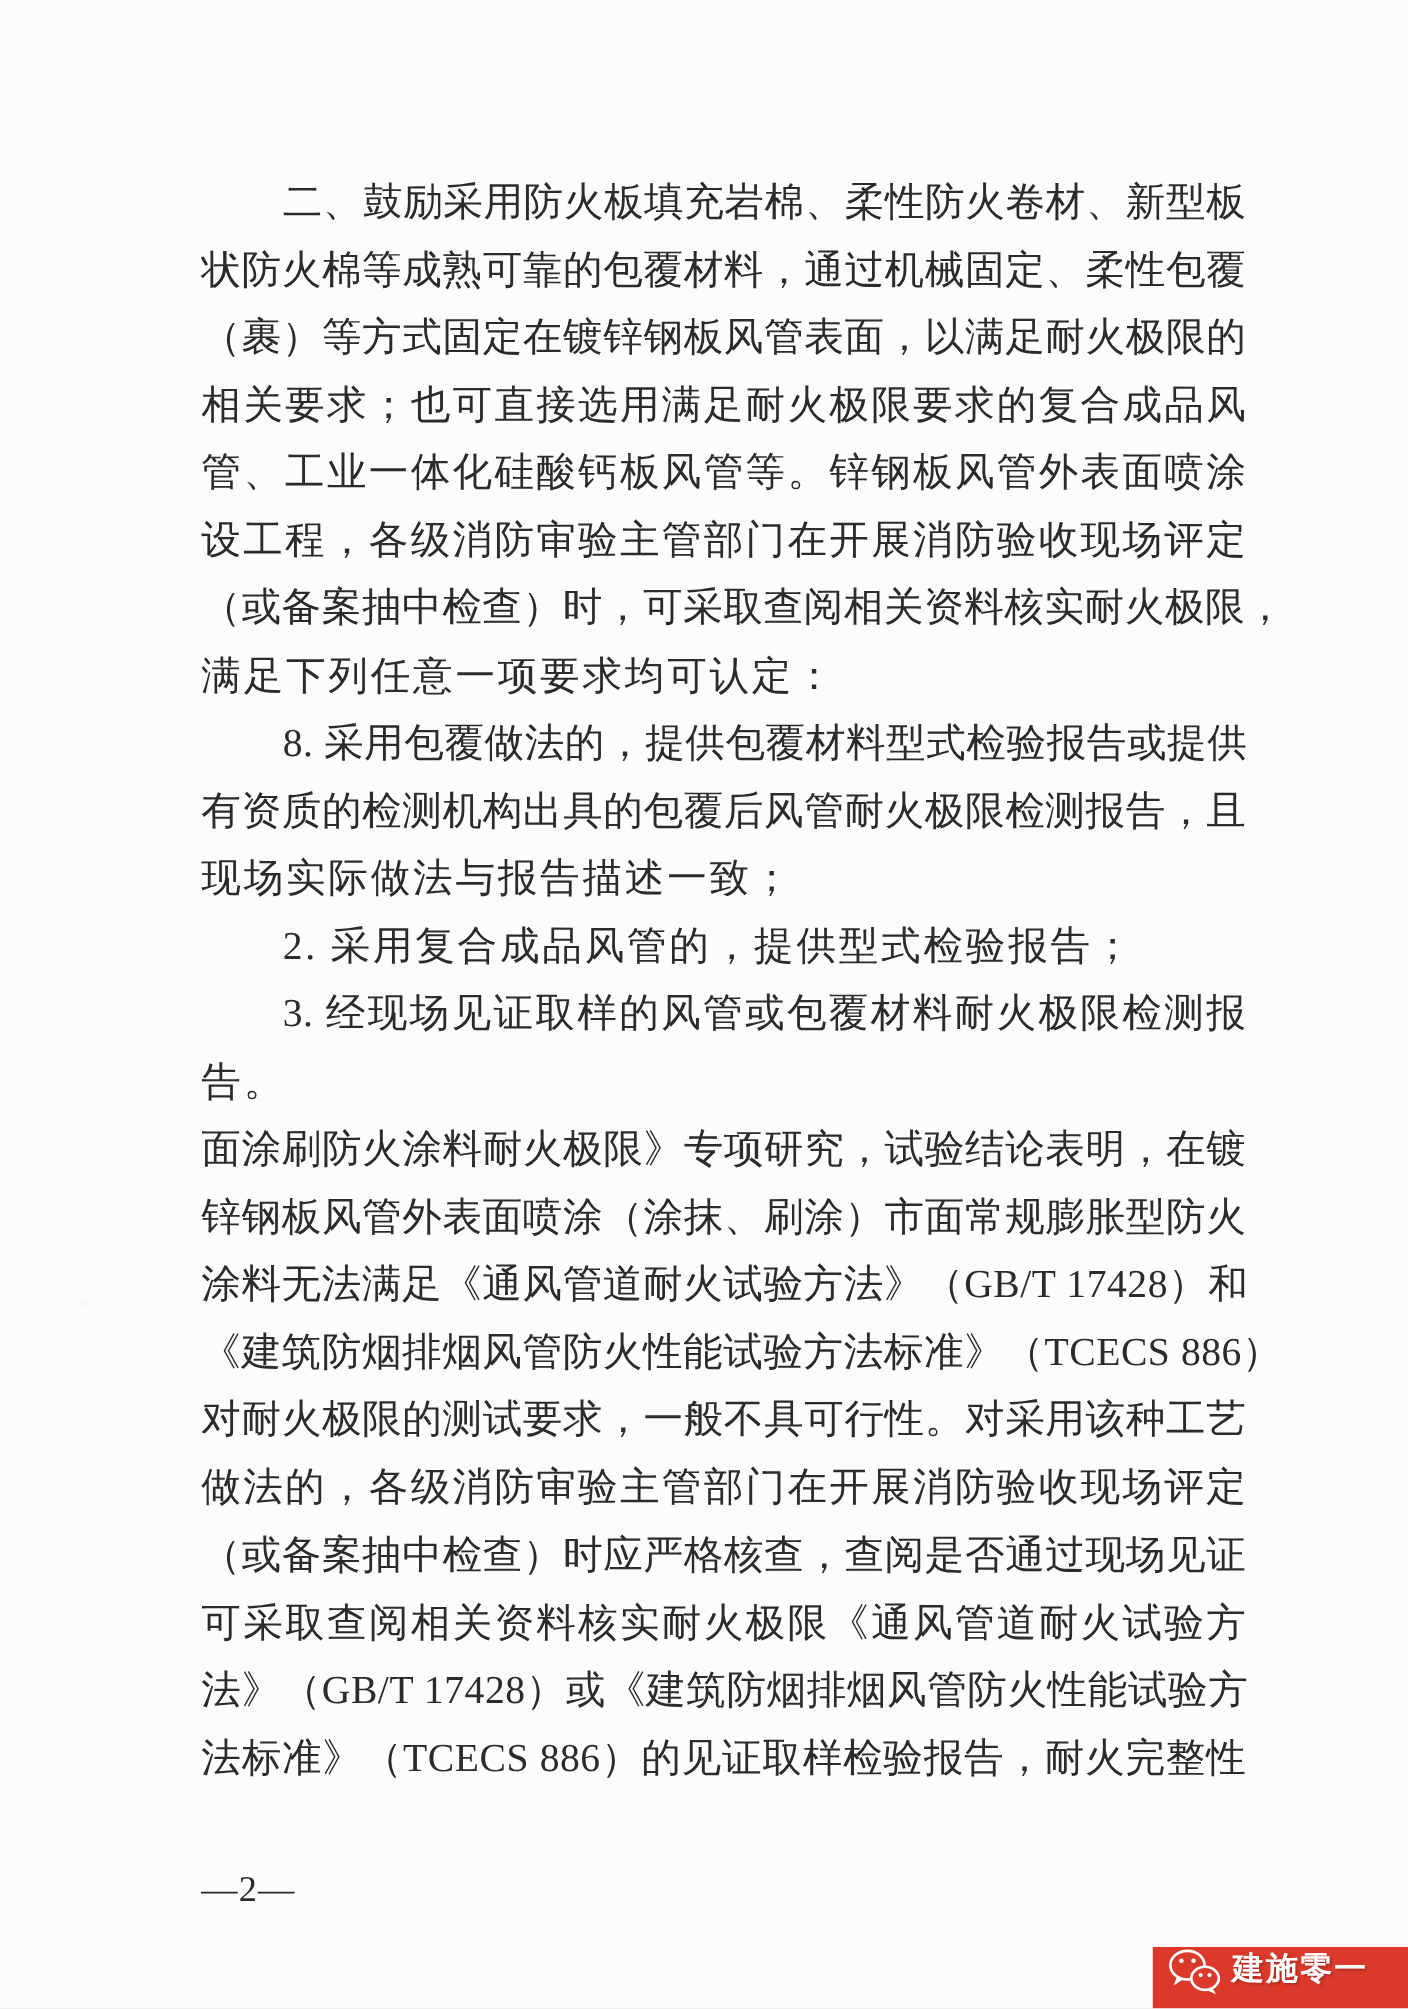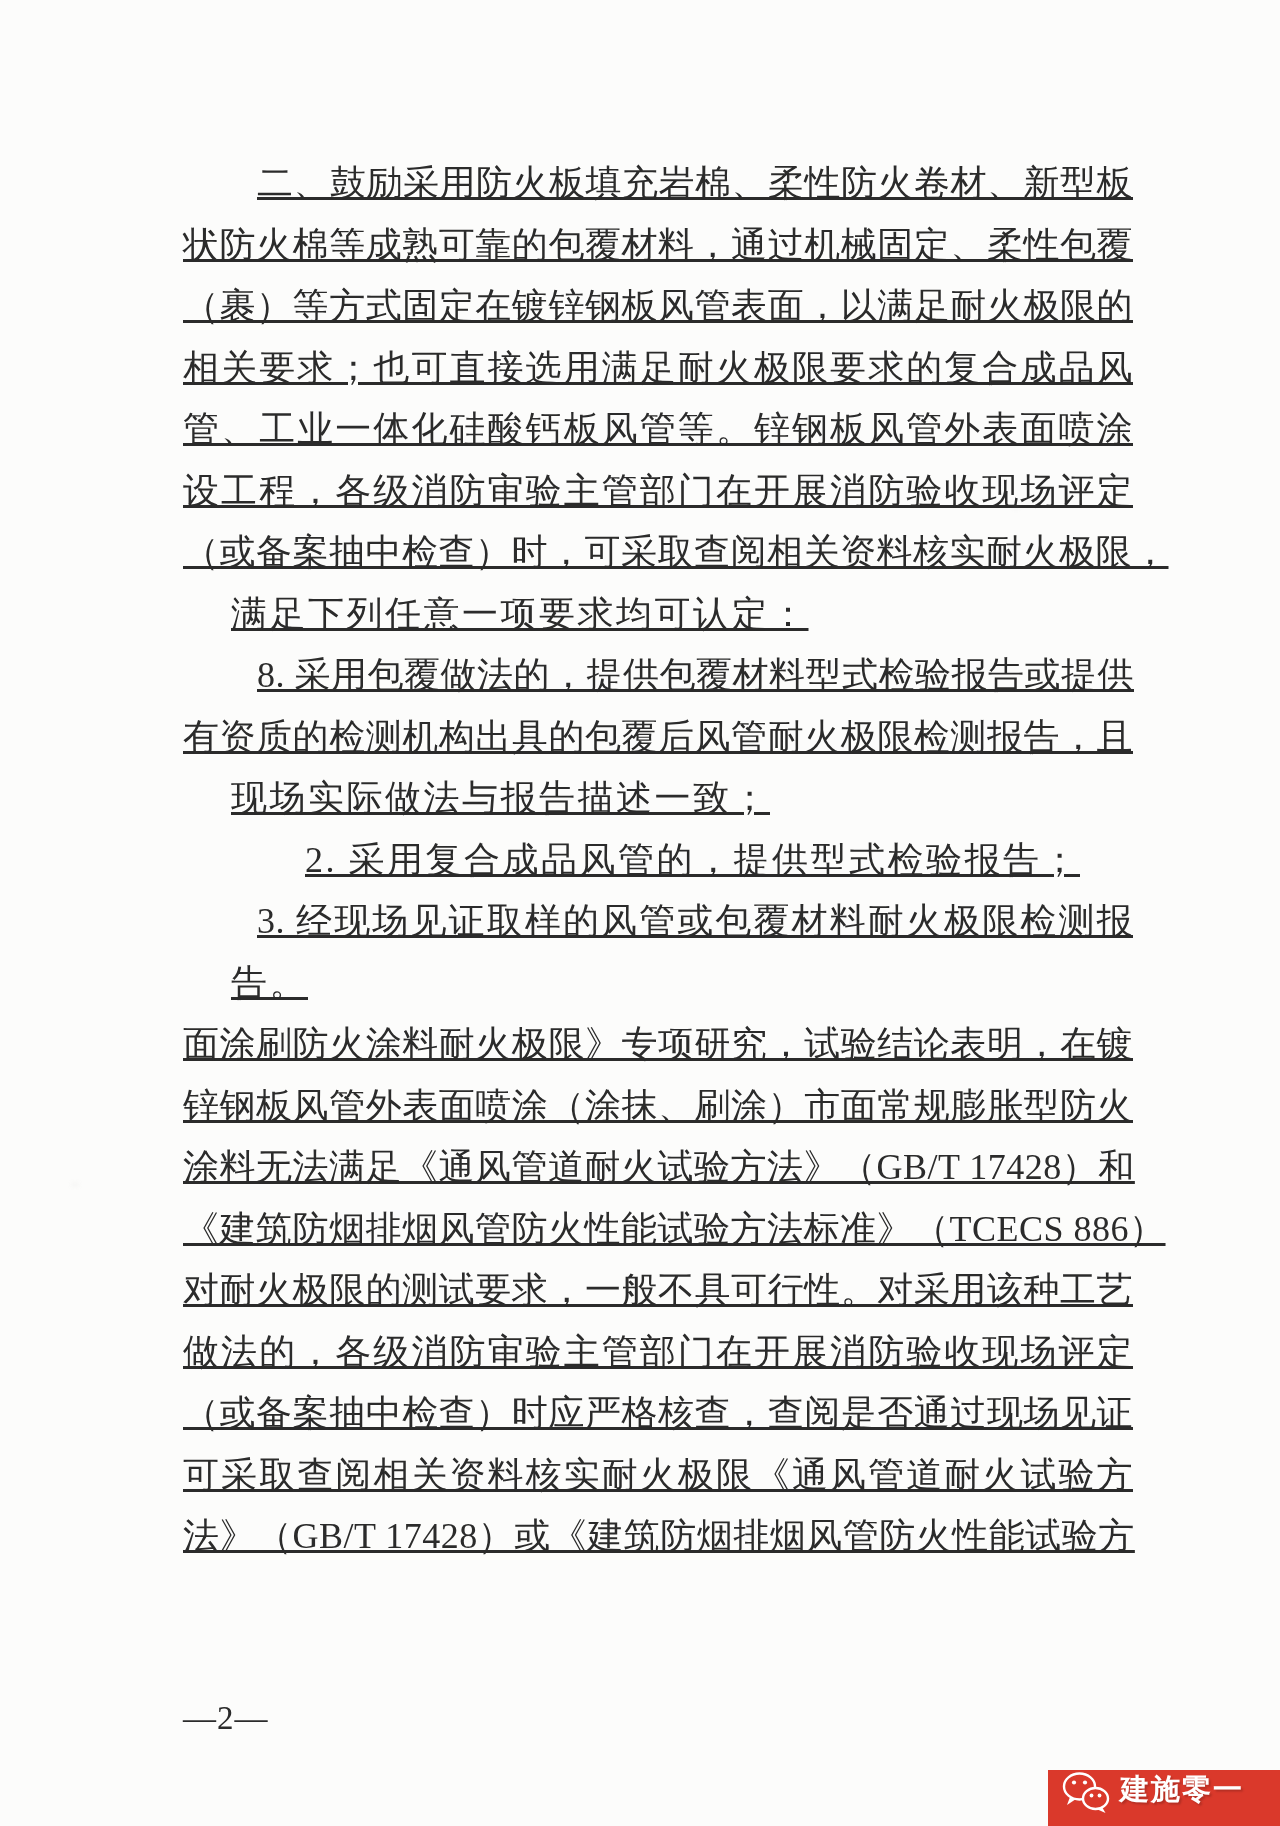--- a/index.html
+++ b/index.html
@@ -26,29 +26,27 @@
   }
   .doc .line {
     height: 61.5px;
     line-height: 61.5px;
     font-size: 36px;
     white-space: nowrap;
     text-align: justify;
     text-align-last: justify;
     letter-spacing: 0.5px;
     font-weight: 400;
-    text-decoration: underline;
   }
   .doc .line.indent { padding-left: 74px; }
   .doc .line.short {
     text-align: left;
     text-align-last: left;
     letter-spacing: 2.5px;
     white-space: normal;
-    margin-left: 48px;
   }
   
   .pagenum {
     position: absolute;
     left: 183px;
     top: 1698px;
     font-size: 33px;
     line-height: 40px;
     color: #2b2b2b;
     letter-spacing: 1px;
@@ -110,20 +108,21 @@
       <div class="line short">告。</div>
       <div class="line">面涂刷防火涂料耐火极限》专项研究，试验结论表明，在镀</div>
       <div class="line">锌钢板风管外表面喷涂（涂抹、刷涂）市面常规膨胀型防火</div>
       <div class="line">涂料无法满足《通风管道耐火试验方法》（GB/T 17428）和</div>
       <div class="line">《建筑防烟排烟风管防火性能试验方法标准》（TCECS 886）</div>
       <div class="line">对耐火极限的测试要求，一般不具可行性。对采用该种工艺</div>
       <div class="line">做法的，各级消防审验主管部门在开展消防验收现场评定</div>
       <div class="line">（或备案抽中检查）时应严格核查，查阅是否通过现场见证</div>
       <div class="line">可采取查阅相关资料核实耐火极限《通风管道耐火试验方</div>
       <div class="line">法》（GB/T 17428）或《建筑防烟排烟风管防火性能试验方</div>
+      <div class="line">法标准》（TCECS 886）的见证取样检验报告，耐火完整性</div>
     </div>
 
   <div class="pagenum">—2—</div>
 
   <div class="banner" style="background: rgb(218, 57, 43);">
     <svg width="52" height="44" viewBox="0 0 52 44" aria-hidden="true">
 
       <ellipse cx="19.5" cy="16.5" rx="15.5" ry="13" fill="none" stroke="#ffffff" stroke-width="2.4"></ellipse>
       <path d="M10 27 L7 35 L16 29 Z" fill="#ffffff"></path>
       <circle cx="14" cy="12.5" r="2.1" fill="#ffffff"></circle>

